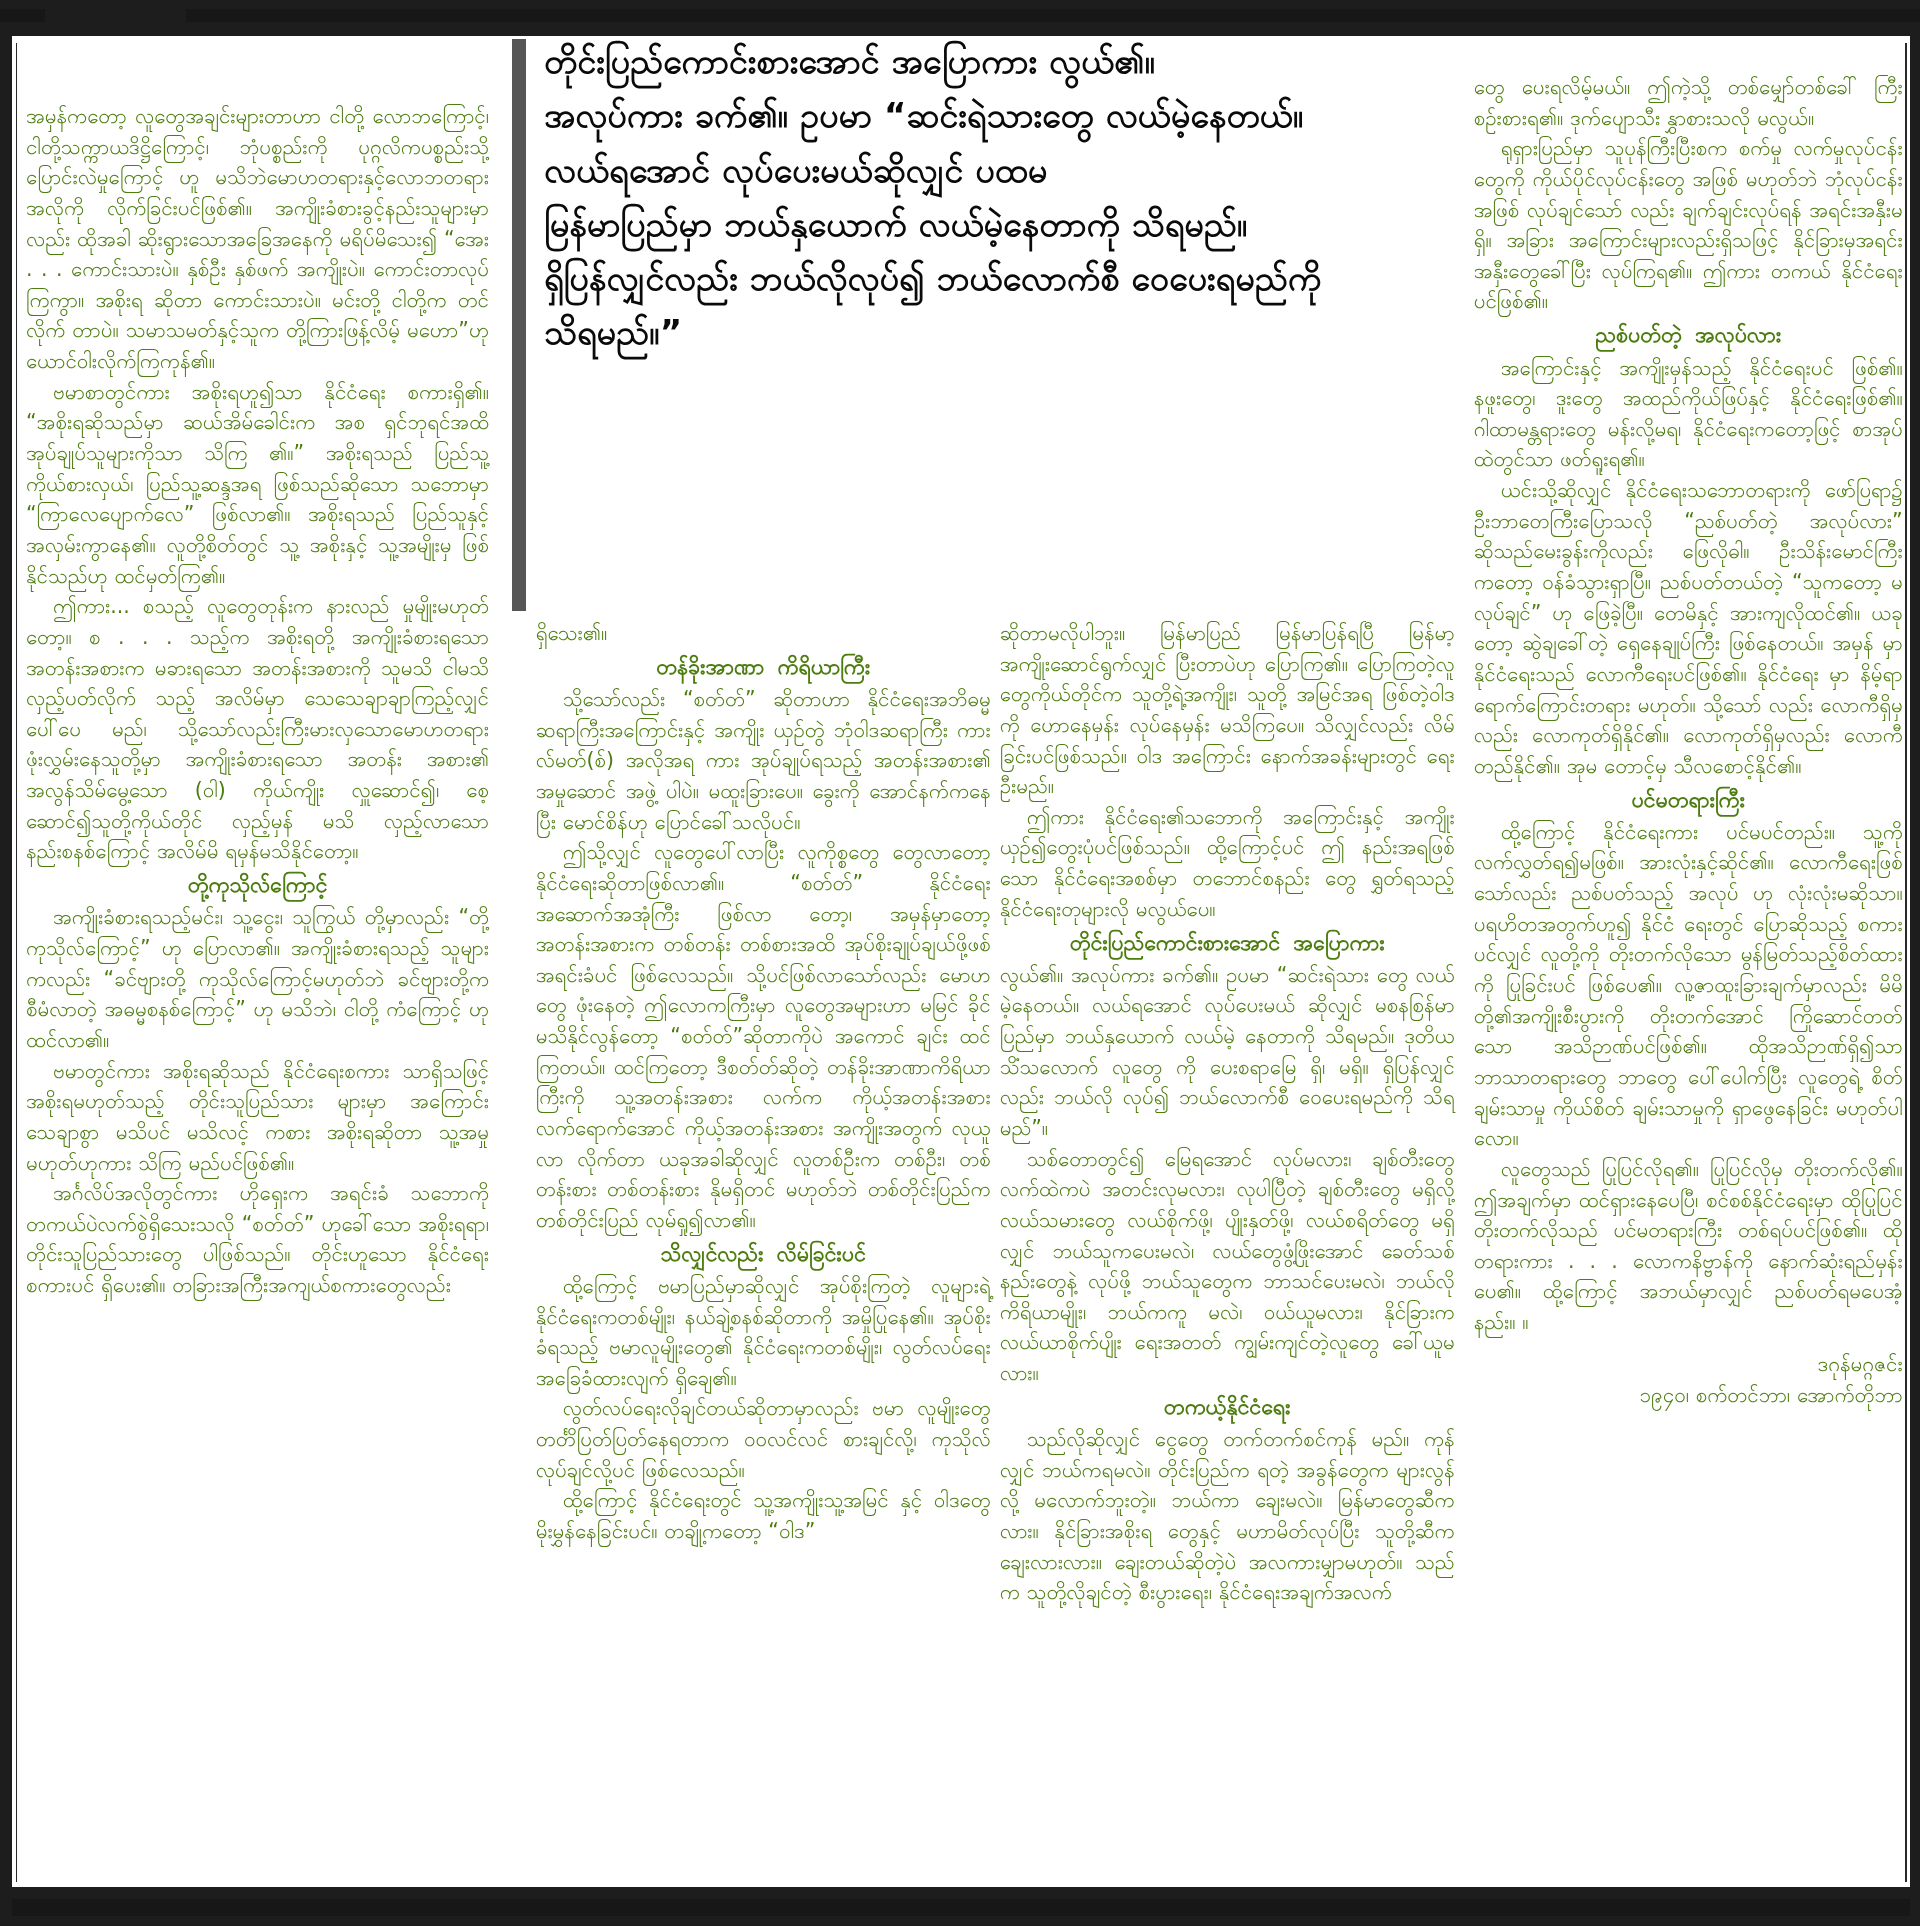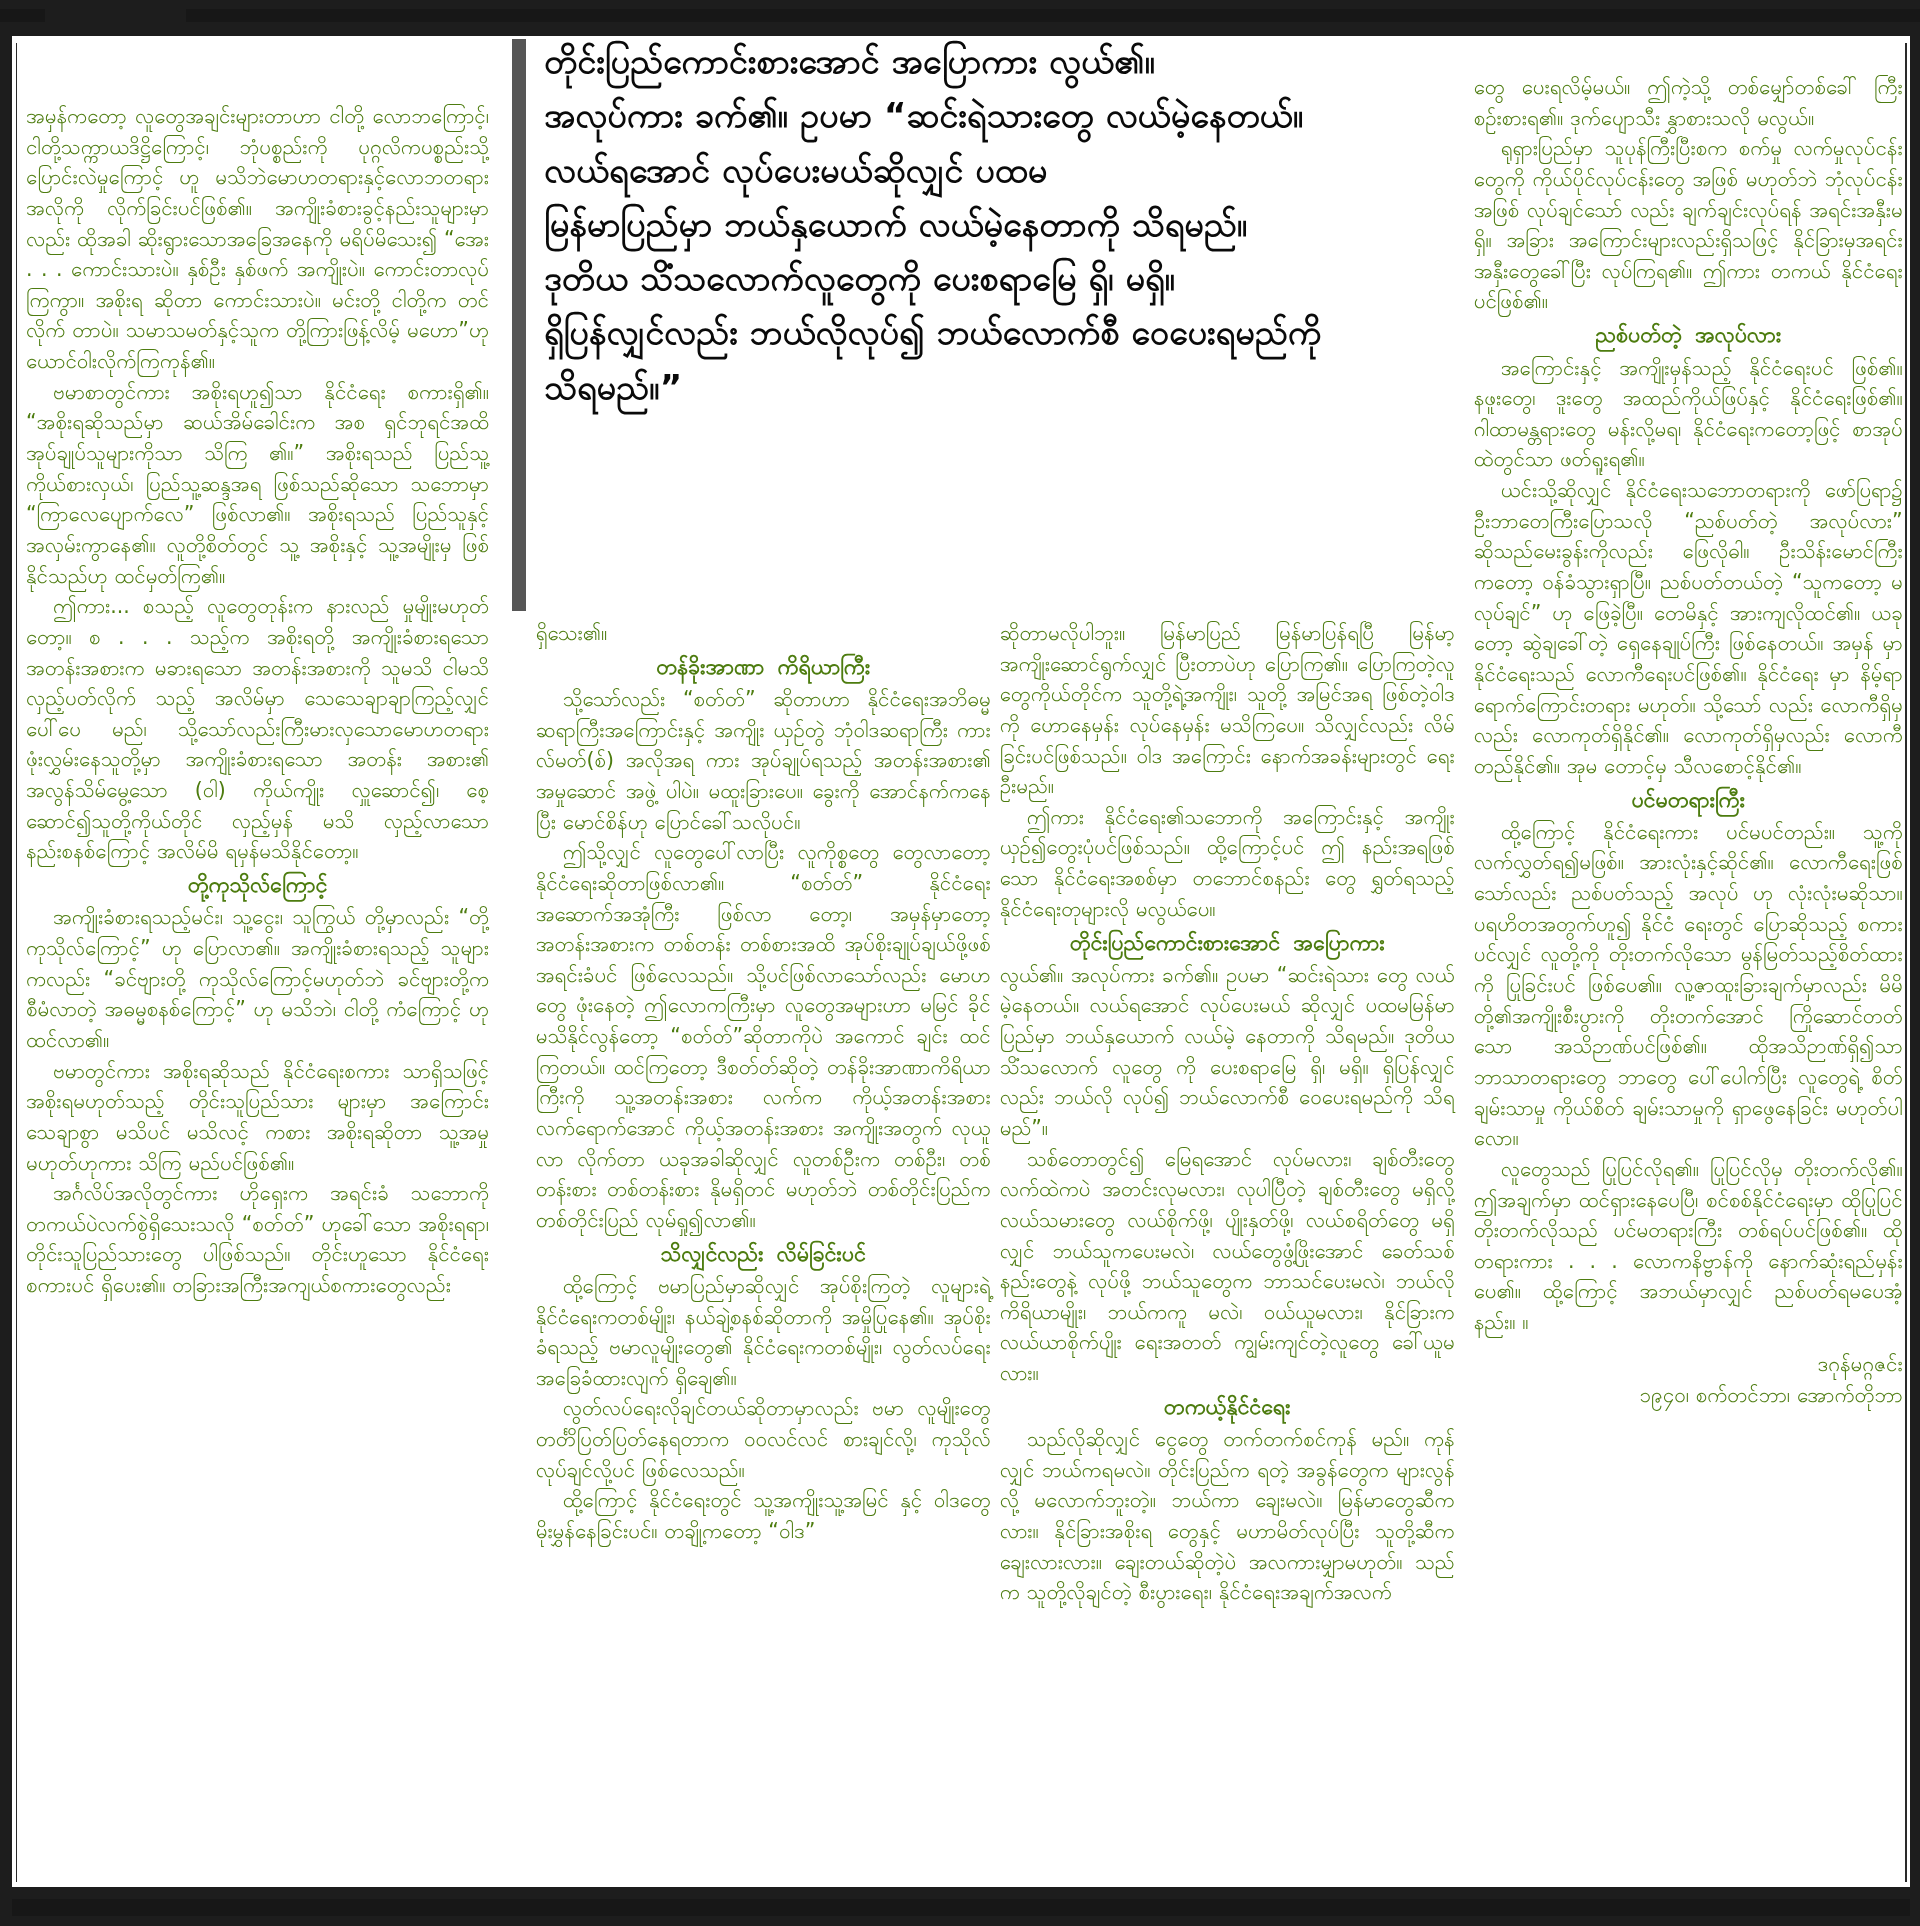--- a/index.html
+++ b/index.html
@@ -158,21 +158,20 @@
     <div id="left-rule"></div>
     <div id="right-rule"></div>
 
     <div id="pullquote">
       <div id="pullquote-bar"></div>
       <div id="pullquote-text">
           <p>တိုင်းပြည်ကောင်းစားအောင် အပြောကား လွယ်၏။</p>
           <p>အလုပ်ကား ခက်၏။ ဥပမာ “ဆင်းရဲသားတွေ လယ်မဲ့နေတယ်။</p>
           <p>လယ်ရအောင် လုပ်ပေးမယ်ဆိုလျှင် ပထမ</p>
           <p>မြန်မာပြည်မှာ ဘယ်နှယောက် လယ်မဲ့နေတာကို သိရမည်။</p>
-          <p>ဒုတိယ သိံသလောက်လူတွေကို ပေးစရာမြေ ရှိ၊ မရှိ။</p>
           <p>ရှိပြန်လျှင်လည်း ဘယ်လိုလုပ်၍ ဘယ်လောက်စီ ဝေပေးရမည်ကို</p>
           <p>သိရမည်။”</p>
         </div>
     </div>
 
     <div class="col" id="col1">
         <p class="noindent">အမှန်ကတော့ လူတွေအချင်းများတာဟာ ငါတို့ လောဘကြောင့်၊ ငါတို့သက္ကာယဒိဋ္ဌိကြောင့်၊ ဘုံပစ္စည်းကို ပုဂ္ဂလိကပစ္စည်းသို့ ပြောင်းလဲမှုကြောင့် ဟူ မသိဘဲမောဟတရားနှင့်လောဘတရားအလိုကို လိုက်ခြင်းပင်ဖြစ်၏။ အကျိုးခံစားခွင့်နည်းသူများမှာလည်း ထိုအခါ ဆိုးရွားသောအခြေအနေကို မရိပ်မိသေး၍ “အေး . . . ကောင်းသားပဲ။ နှစ်ဦး နှစ်ဖက် အကျိုးပဲ။ ကောင်းတာလုပ်ကြကွာ။ အစိုးရ ဆိုတာ ကောင်းသားပဲ။ မင်းတို့ ငါတို့က တင်လိုက် တာပဲ။ သမာသမတ်နှင့်သူက တို့ကြားဖြန့်လိမ့် မဟော”ဟု ယောင်ဝါးလိုက်ကြကုန်၏။</p>
         <p>ဗမာစာတွင်ကား အစိုးရဟူ၍သာ နိုင်ငံရေး စကားရှိ၏။ “အစိုးရဆိုသည်မှာ ဆယ်အိမ်ခေါင်းက အစ ရှင်ဘုရင်အထိ အုပ်ချုပ်သူများကိုသာ သိကြ ၏။” အစိုးရသည် ပြည်သူ့ကိုယ်စားလှယ်၊ ပြည်သူ့ဆန္ဒအရ ဖြစ်သည်ဆိုသော သဘောမှာ “ကြာလေပျောက်လေ” ဖြစ်လာ၏။ အစိုးရသည် ပြည်သူနှင့် အလှမ်းကွာနေ၏။ လူတို့စိတ်တွင် သူ့ အစိုးနှင့် သူ့အမျိုးမှ ဖြစ်နိုင်သည်ဟု ထင်မှတ်ကြ၏။</p>
         <p>ဤကား... စသည့် လူတွေတုန်းက နားလည် မှုမျိုးမဟုတ်တော့။ စ . . . သည့်က အစိုးရတို့ အကျိုးခံစားရသောအတန်းအစားက မခားရသော အတန်းအစားကို သူမသိ ငါမသိ လှည့်ပတ်လိုက် သည့် အလိမ်မှာ သေသေချာချာကြည့်လျှင် ပေါ်ပေ မည်၊ သို့သော်လည်းကြီးမားလှသောမောဟတရား ဖုံးလွှမ်းနေသူတို့မှာ အကျိုးခံစားရသော အတန်း အစား၏ အလွန်သိမ်မွေ့သော (၀ါ) ကိုယ်ကျိုး လှူဆောင်၍၊ စေ့ဆောင်၍သူတို့ကိုယ်တိုင် လှည့်မှန် မသိ လှည့်လာသောနည်းစနစ်ကြောင့် အလိမ်မိ ရမှန်မသိနိုင်တော့။</p>
         <div class="sec-head">တို့ကုသိုလ်ကြောင့်</div>
@@ -187,21 +186,21 @@
         <p>ဤသို့လျှင် လူတွေပေါ်လာပြီး လူကိုစ္စတွေ တွေလာတော့ နိုင်ငံရေးဆိုတာဖြစ်လာ၏။ “စတ်တ်” နိုင်ငံရေး အဆောက်အအုံကြီး ဖြစ်လာ တော့၊ အမှန်မှာတော့ အတန်းအစားက တစ်တန်း တစ်စားအထိ အုပ်စိုးချုပ်ချယ်ဖို့ဖစ် အရင်းခံပင် ဖြစ်လေသည်။ သို့ပင်ဖြစ်လာသော်လည်း မောဟတွေ ဖုံးနေတဲ့ ဤလောကကြီးမှာ လူတွေအများဟာ မမြင် ခိုင် မသိနိုင်လွန်တော့ “စတ်တ်”ဆိုတာကိုပဲ အကောင် ချင်း ထင်ကြတယ်။ ထင်ကြတော့ ဒီစတ်တ်ဆိုတဲ့ တန်ခိုးအာဏာကိရိယာကြီးကို သူ့အတန်းအစား လက်က ကိုယ့်အတန်းအစားလက်ရောက်အောင် ကိုယ့်အတန်းအစား အကျိုးအတွက် လုယူလာ လိုက်တာ ယခုအခါဆိုလျှင် လူတစ်ဦးက တစ်ဦး၊ တစ်တန်းစား တစ်တန်းစား နိုမရှိတင် မဟုတ်ဘဲ တစ်တိုင်းပြည်က တစ်တိုင်းပြည် လုမ်ရှု၍လာ၏။</p>
         <div class="sec-head">သိလျှင်လည်း လိမ်ခြင်းပင်</div>
         <p>ထို့ကြောင့် ဗမာပြည်မှာဆိုလျှင် အုပ်စိုးကြတဲ့ လူများရဲ့ နိုင်ငံရေးကတစ်မျိုး၊ နယ်ချဲ့စနစ်ဆိုတာကို အမှိုပြုနေ၏။ အုပ်စိုးခံရသည့် ဗမာလူမျိုးတွေ၏ နိုင်ငံရေးကတစ်မျိုး၊ လွတ်လပ်ရေး အခြေခံထားလျက် ရှိချေ၏။</p>
         <p>လွတ်လပ်ရေးလိုချင်တယ်ဆိုတာမှာလည်း ဗမာ လူမျိုးတွေ တင်္တိပြတ်ပြတ်နေရတာက ဝဝလင်လင် စားချင်လို့၊ ကုသိုလ်လုပ်ချင်လို့ပင် ဖြစ်လေသည်။</p>
         <p>ထို့ကြောင့် နိုင်ငံရေးတွင် သူ့အကျိုးသူ့အမြင် နှင့် ဝါဒတွေ မိုးမွှန်နေခြင်းပင်။ တချို့ကတော့ “ဝါဒ”</p>
       </div>
     <div class="col" id="col3">
         <p class="noindent">ဆိုတာမလိုပါဘူး။ မြန်မာပြည် မြန်မာပြန်ရပြီ မြန်မာ့ အကျိုးဆောင်ရွက်လျှင် ပြီးတာပဲဟု ပြောကြ၏။ ပြောကြတဲ့လူတွေကိုယ်တိုင်က သူတို့ရဲ့အကျိုး၊ သူတို့ အမြင်အရ ဖြစ်တဲ့ဝါဒကို ဟောနေမှန်း လုပ်နေမှန်း မသိကြပေ။ သိလျှင်လည်း လိမ်ခြင်းပင်ဖြစ်သည်။ ဝါဒ အကြောင်း နောက်အခန်းများတွင် ရေးဦးမည်။</p>
         <p>ဤကား နိုင်ငံရေး၏သဘောကို အကြောင်းနှင့် အကျိုး ယှဉ်၍တွေးပုံပင်ဖြစ်သည်။ ထို့ကြောင့်ပင် ဤ နည်းအရဖြစ်သော နိုင်ငံရေးအစစ်မှာ တဘောင်စနည်း တွေ ရွှတ်ရသည့်နိုင်ငံရေးတုများလို မလွယ်ပေ။</p>
         <div class="sec-head">တိုင်းပြည်ကောင်းစားအောင် အပြောကား</div>
-        <p class="noindent">လွယ်၏။ အလုပ်ကား ခက်၏။ ဥပမာ “ဆင်းရဲသား တွေ လယ်မဲ့နေတယ်။ လယ်ရအောင် လုပ်ပေးမယ် ဆိုလျှင် ပထမမြန်မာပြည်မှာ ဘယ်နှယောက် လယ်မဲ့ နေတာကို သိရမည်။ ဒုတိယ သိံသလောက် လူတွေ ကို ပေးစရာမြေ ရှိ၊ မရှိ။ ရှိပြန်လျှင်လည်း ဘယ်လို လုပ်၍ ဘယ်လောက်စီ ဝေပေးရမည်ကို သိရမည်”။</p>
+        <p class="noindent">လွယ်၏။ အလုပ်ကား ခက်၏။ ဥပမာ “ဆင်းရဲသား တွေ လယ်မဲ့နေတယ်။ လယ်ရအောင် လုပ်ပေးမယ် ဆိုလျှင် မစနစြန်မာပြည်မှာ ဘယ်နှယောက် လယ်မဲ့ နေတာကို သိရမည်။ ဒုတိယ သိံသလောက် လူတွေ ကို ပေးစရာမြေ ရှိ၊ မရှိ။ ရှိပြန်လျှင်လည်း ဘယ်လို လုပ်၍ ဘယ်လောက်စီ ဝေပေးရမည်ကို သိရမည်”။</p>
         <p>သစ်တောတွင်၍ မြေရအောင် လုပ်မလား၊ ချစ်တီးတွေ လက်ထဲကပဲ အတင်းလုမလား၊ လုပါပြီတဲ့ ချစ်တီးတွေ မရှိလို့ လယ်သမားတွေ လယ်စိုက်ဖို့၊ ပျိုးနှတ်ဖို့၊ လယ်စရိတ်တွေ မရှိလျှင် ဘယ်သူကပေးမလဲ၊ လယ်တွေဖွံ့ဖြိုးအောင် ခေတ်သစ်နည်းတွေနဲ့ လုပ်ဖို့ ဘယ်သူတွေက ဘာသင်ပေးမလဲ၊ ဘယ်လိုကိရိယာမျိုး၊ ဘယ်ကကူ မလဲ၊ ဝယ်ယူမလား၊ နိုင်ခြားက လယ်ယာစိုက်ပျိုး ရေးအတတ် ကျွမ်းကျင်တဲ့လူတွေ ခေါ်ယူမလား။</p>
         <div class="sec-head">တကယ့်နိုင်ငံရေး</div>
         <p>သည်လိုဆိုလျှင် ငွေတွေ တက်တက်စင်ကုန် မည်။ ကုန်လျှင် ဘယ်ကရမလဲ။ တိုင်းပြည်က ရတဲ့ အခွန်တွေက များလွန်လို့ မလောက်ဘူးတဲ့။ ဘယ်ကာ ချေးမလဲ။ မြန်မာတွေဆီကလား။ နိုင်ခြားအစိုးရ တွေနှင့် မဟာမိတ်လုပ်ပြီး သူတို့ဆီက ချေးလားလား။ ချေးတယ်ဆိုတဲ့ပဲ အလကားမျှာမဟုတ်။ သည်က သူတို့လိုချင်တဲ့ စီးပွားရေး၊ နိုင်ငံရေးအချက်အလက်</p>
       </div>
     <div class="col" id="col4">
         <p class="noindent">တွေ ပေးရလိမ့်မယ်။ ဤကဲ့သို့ တစ်မျှော်တစ်ခေါ် ကြီး စဉ်းစားရ၏။ ဒုက်ပျောသီး နွှာစားသလို မလွယ်။</p>
         <p>ရုရှားပြည်မှာ သူပုန်ကြီးပြီးစက စက်မှု လက်မှုလုပ်ငန်းတွေကို ကိုယ်ပိုင်လုပ်ငန်းတွေ အဖြစ် မဟုတ်ဘဲ ဘုံလုပ်ငန်းအဖြစ် လုပ်ချင်သော် လည်း ချက်ချင်းလုပ်ရန် အရင်းအနှီးမရှိ။ အခြား အကြောင်းများလည်းရှိသဖြင့် နိုင်ခြားမှအရင်း အနှီးတွေခေါ်ပြီး လုပ်ကြရ၏။ ဤကား တကယ် နိုင်ငံရေးပင်ဖြစ်၏။</p>
         <div class="sec-head">ညစ်ပတ်တဲ့ အလုပ်လား</div>
         <p>အကြောင်းနှင့် အကျိုးမှန်သည့် နိုင်ငံရေးပင် ဖြစ်၏။ နဖူးတွေ၊ ဒူးတွေ အထည်ကိုယ်ဖြပ်နှင့် နိုင်ငံရေးဖြစ်၏။ ဂါထာမန္တရားတွေ မန်းလို့မရ၊ နိုင်ငံရေးကတော့ဖြင့် စာအုပ်ထဲတွင်သာ ဖတ်ရူးရ၏။</p>
         <p>ယင်းသို့ဆိုလျှင် နိုင်ငံရေးသဘောတရားကို ဖော်ပြရာ၌ ဦးဘာတေကြီးပြောသလို “ညစ်ပတ်တဲ့ အလုပ်လား” ဆိုသည်မေးခွန်းကိုလည်း ဖြေလိုဓါ။ ဦးသိန်းမောင်ကြီးကတော့ ဝန်ခံသွားရှာပြီ။ ညစ်ပတ်တယ်တဲ့ “သူကတော့ မလုပ်ချင်” ဟု ဖြေခဲ့ပြီ။ တေမိနှင့် အားကျလိုထင်၏။ ယခုတော့ ဆွဲချခေါ်တဲ့ ရှေနေချုပ်ကြီး ဖြစ်နေတယ်။ အမှန် မှာ နိုင်ငံရေးသည် လောကီရေးပင်ဖြစ်၏။ နိုင်ငံရေး မှာ နိမ့်ရာရောက်ကြောင်းတရား မဟုတ်။ သို့သော် လည်း လောကီရှိမှလည်း လောကုတ်ရှိနိုင်၏။ လောကုတ်ရှိမှလည်း လောကီတည်နိုင်၏။ အုမ တောင့်မှ သီလစောင့်နိုင်၏။</p>

